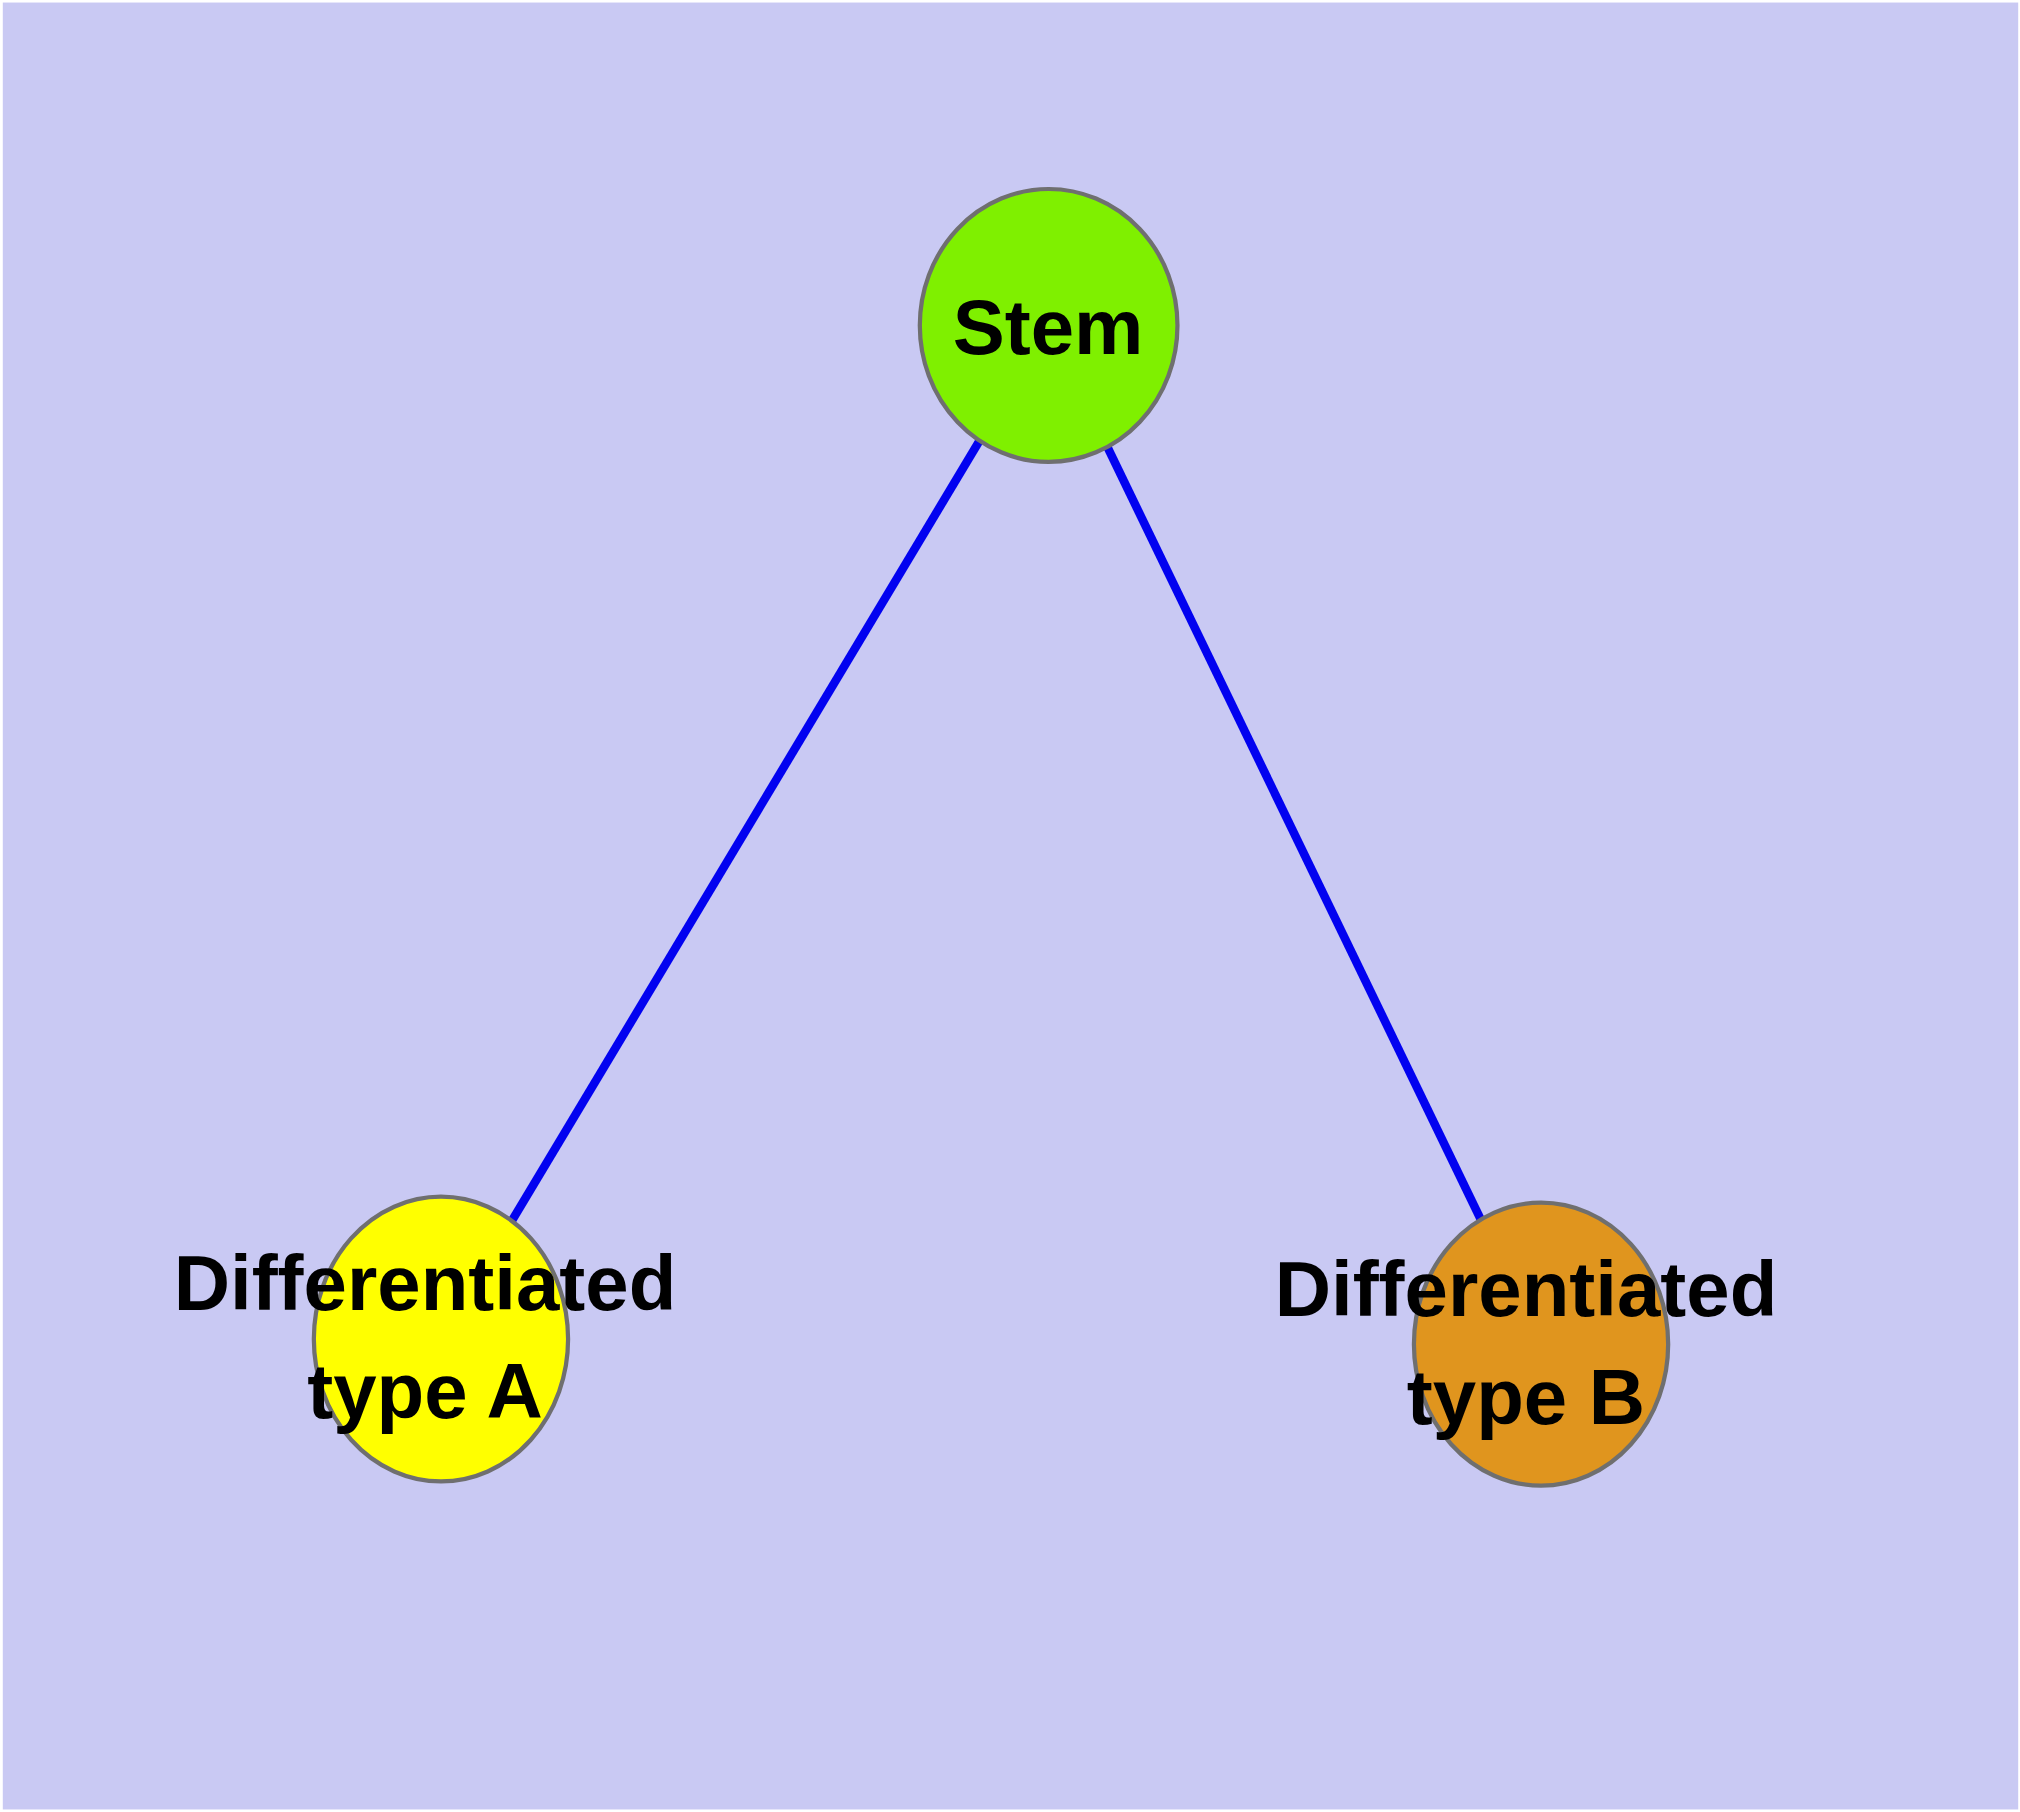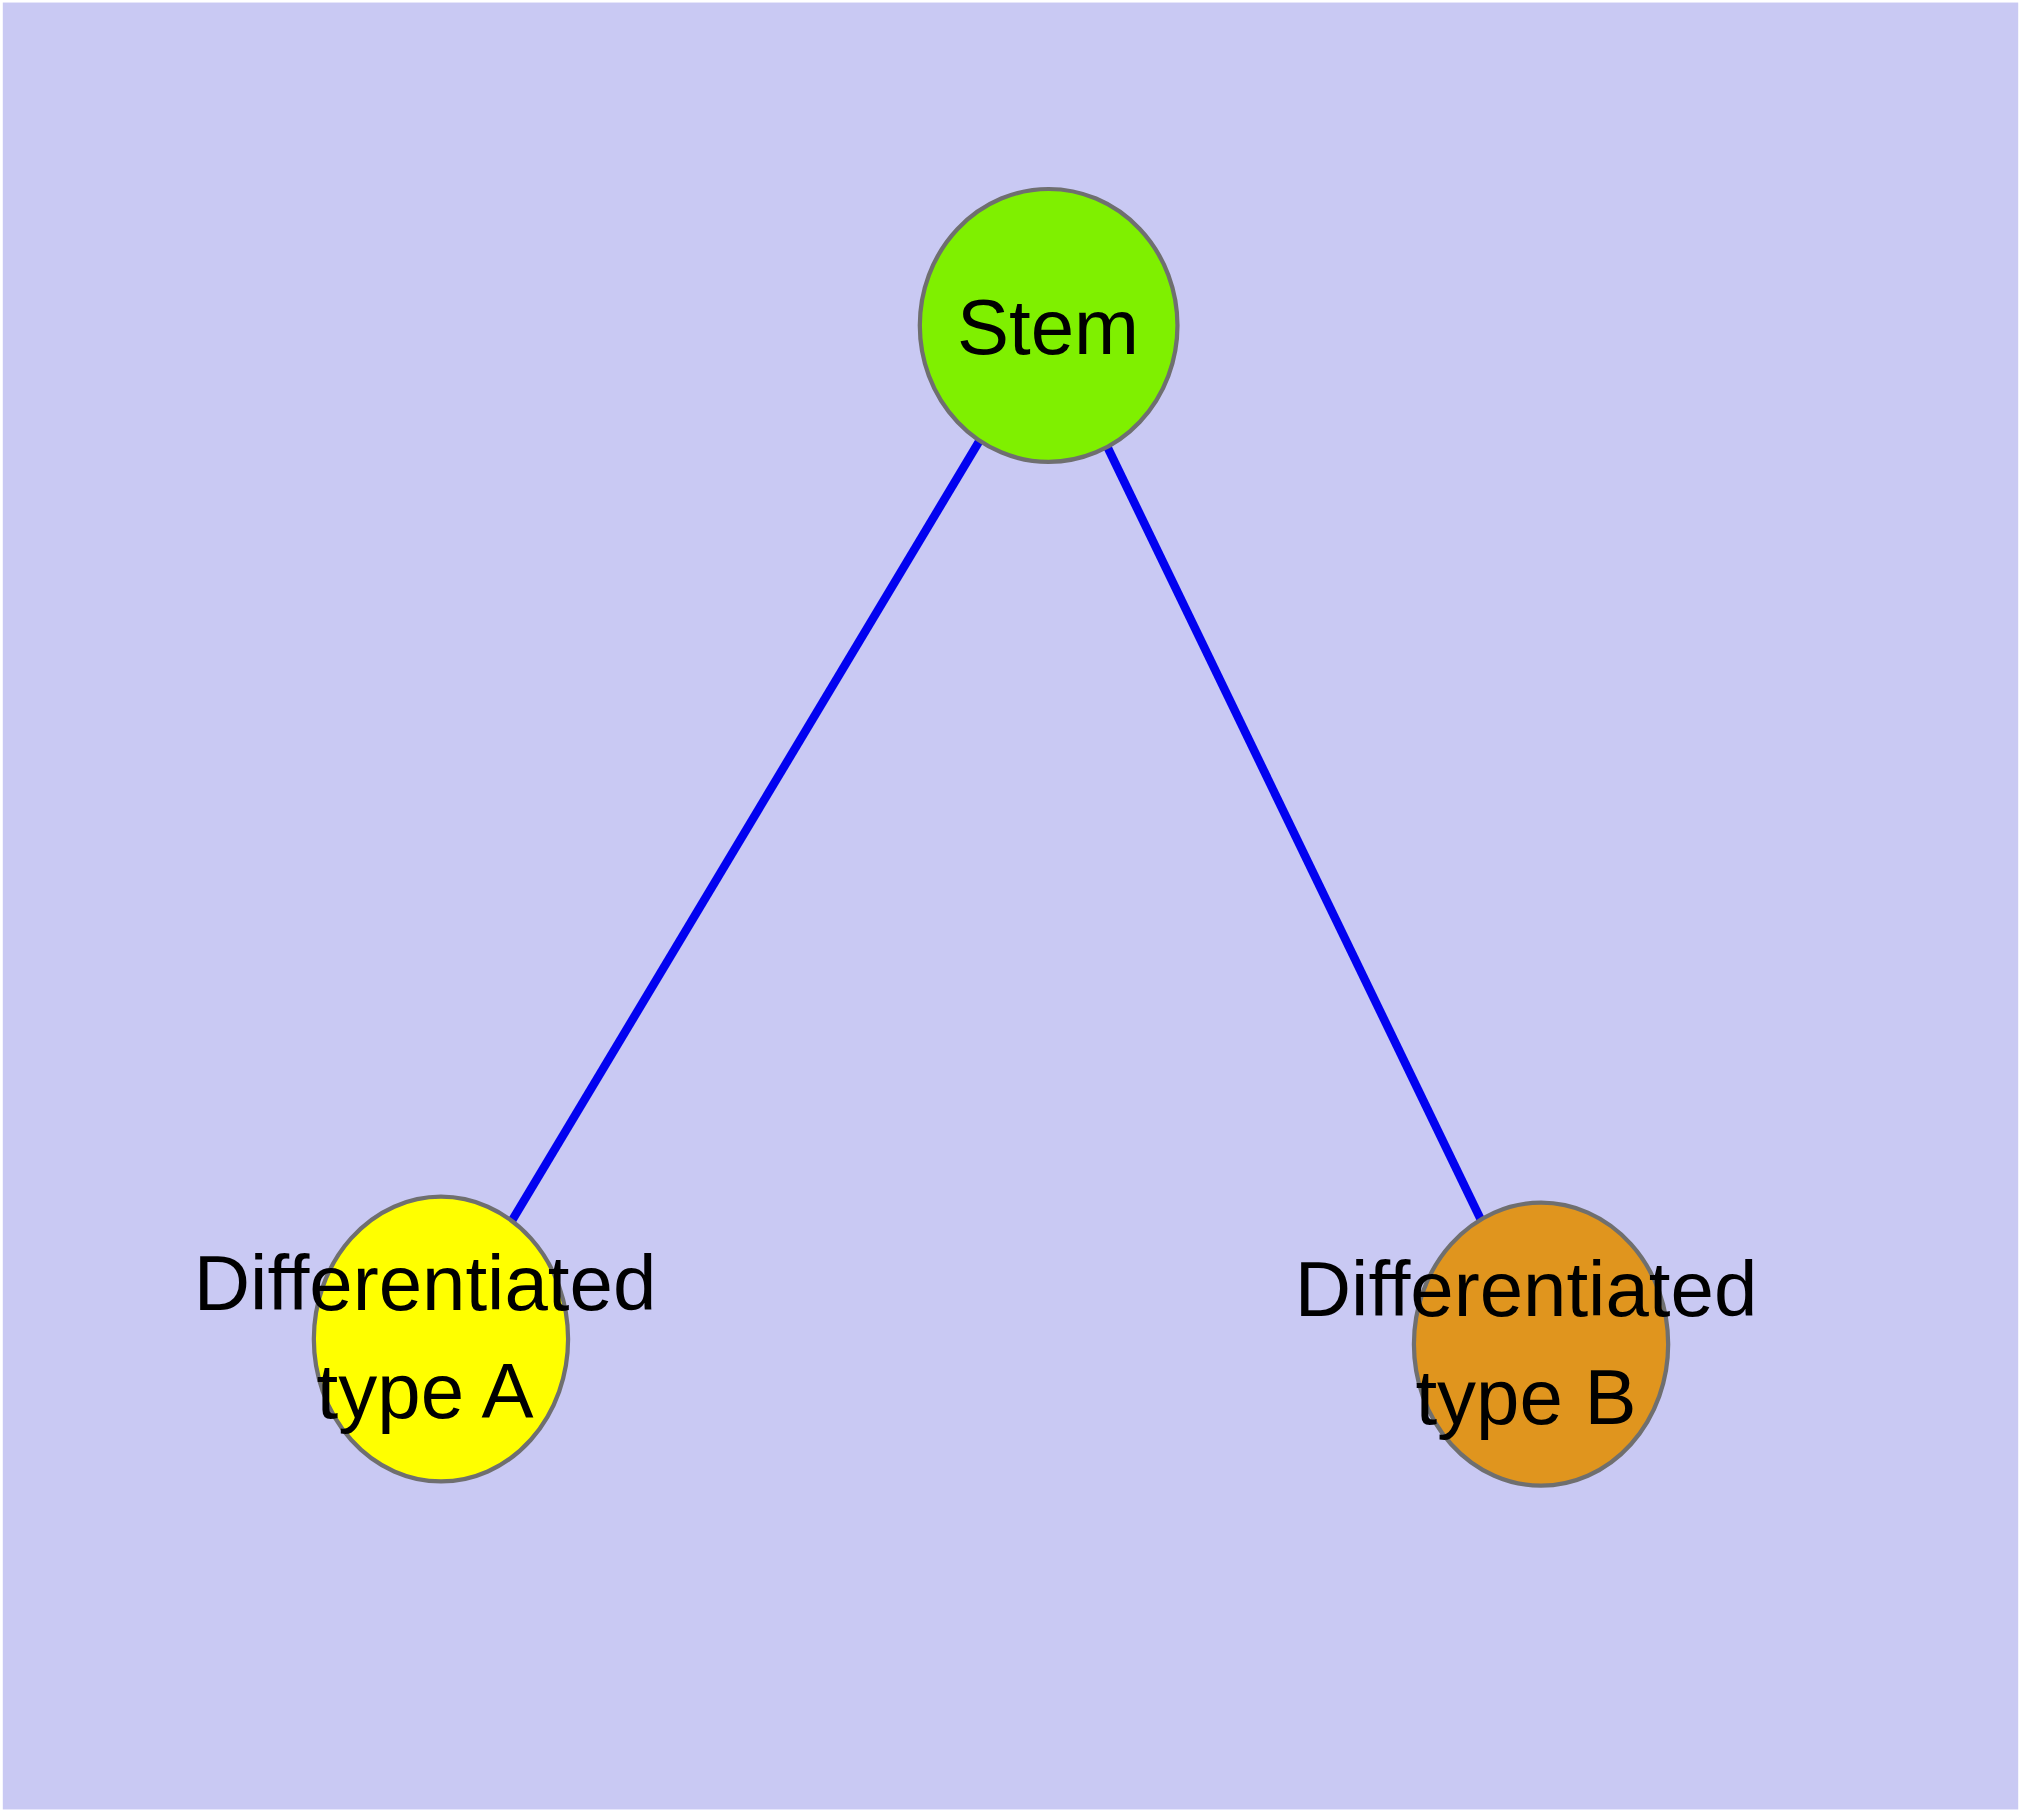--- a/index.html
+++ b/index.html
@@ -15,21 +15,21 @@
   .stage svg {
     position: absolute;
     left: 0; top: 0;
     width: 2021px;
     height: 1812px;
     display: block;
   }
   .node-label {
     position: absolute;
     transform: translate(-50%, -50%);
-    font-weight: normal;
+    font-weight: bold;
     font-size: 78px;
     line-height: 108px;
     color: #000000;
     text-align: center;
     white-space: pre-line;
     pointer-events: none;
   }
 </style>
 </head>
 <body>

